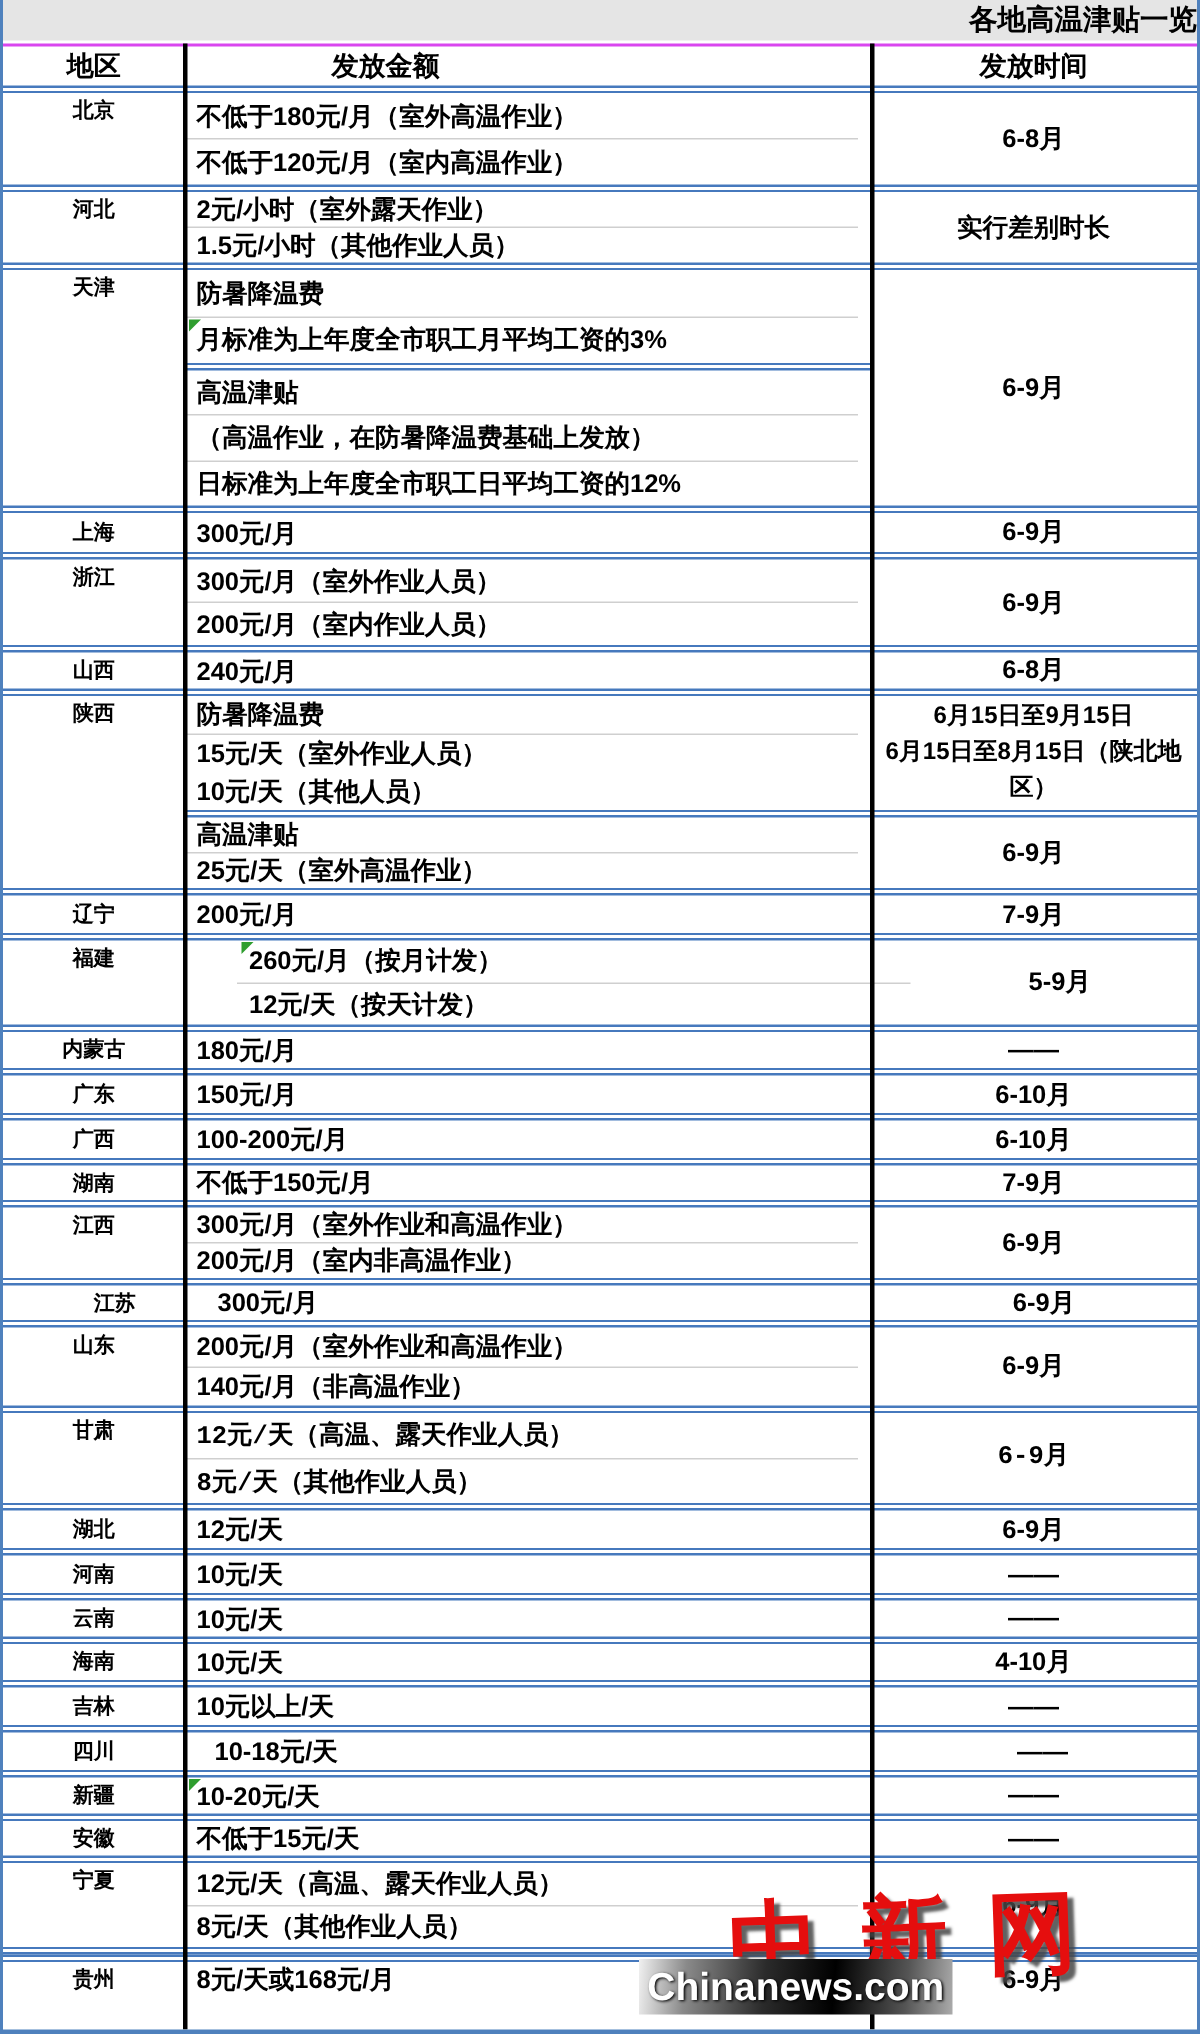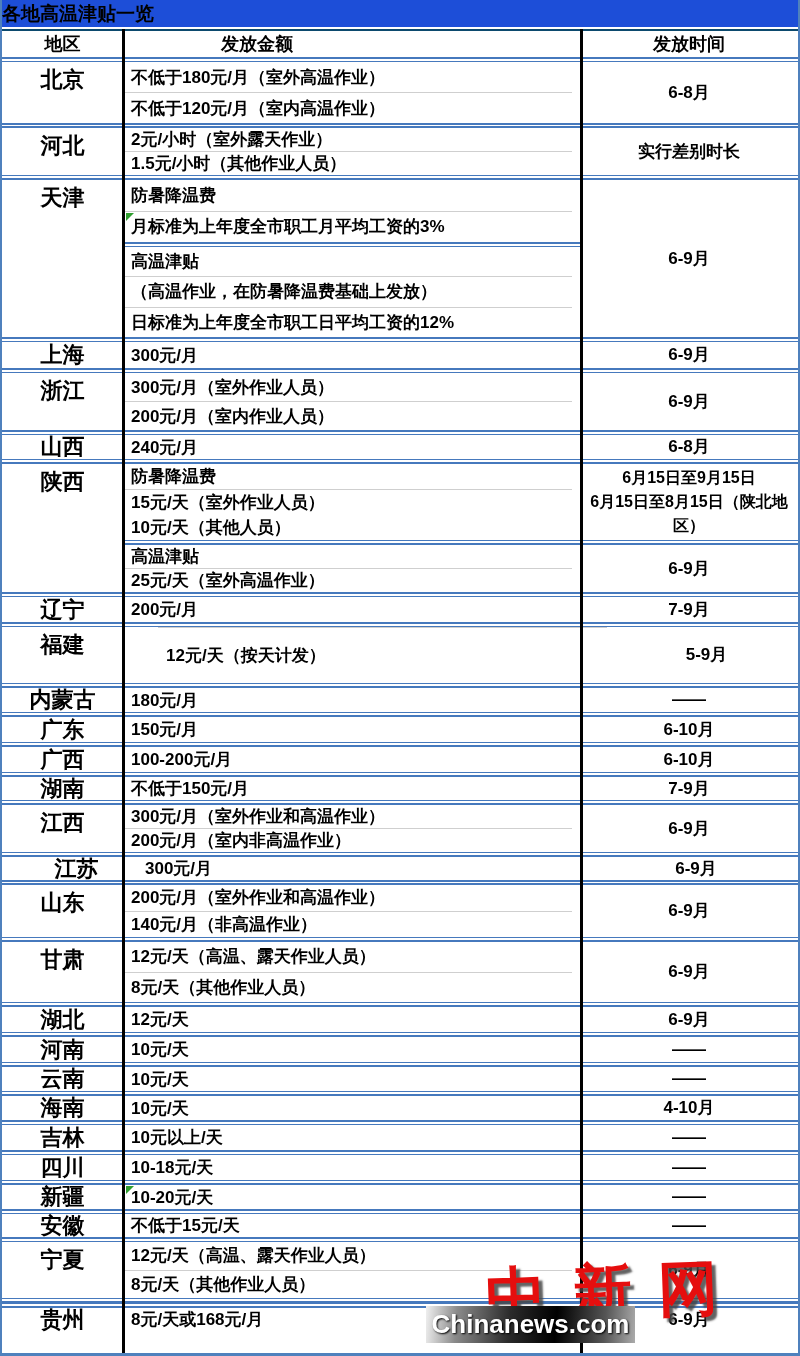--- a/index.html
+++ b/index.html
@@ -15,47 +15,47 @@
     border-left: 2px solid #4f81bd;
     border-right: 2px solid #4f81bd;
     border-bottom: 3px solid #4f81bd;
     overflow: hidden;
     font-weight: bold;
     color: #000;
   }
   .titlebar {
     height: 27px;
     line-height: 27px;
-    background: #1d4ed8;
-    text-align: left;
+    background: #e5e5e5;
+    text-align: right;
     font-size: 19px;
     color: #000;
     margin-bottom: 2px;
   }
   .headerrow {
     height: 28px;
-    border-top: 2px solid #0c4a6e;
+    border-top: 2px solid #d946ef;
     display: flex;
     font-size: 18px;
   }
   .headerrow .hc { display: flex; align-items: center; }
   .hc.region { width: 121px; justify-content: center; }
   .hc.amount { width: 457px; padding-left: 98px; }
   .hc.time { flex: 1; justify-content: center; }
   .sep, .gsep, .fsep {
     height: 5px;
     background: linear-gradient(to bottom, #4679bd 0 1.5px, #ffffff 1.5px 3.5px, #4679bd 3.5px 5px);
   }
   .row { display: flex; }
   .region-cell {
     width: 121px;
     display: flex;
     justify-content: center;
     align-items: center;
-    font-size: 22px;
+    font-size: 14px;
   }
   .region-cell.top { align-items: flex-start; padding-top: 3px; }
   .row-body { flex: 1; }
   .row-body.hor { display: flex; flex-direction: row; }
   .amount-col { width: 457px; display: flex; flex-direction: column; }
   .amount-group { display: flex; flex-direction: column; flex: 1; }
   .group-row { display: flex; }
   .group-row .amount-group { width: 457px; flex: none; }
   .amline {
     flex: 1;
@@ -261,20 +261,21 @@
           </div>
           <div class="time-cell">7-9月</div>
         </div>
       </div>
       <div class="sep"></div>
       <div class="row" style="height: 56px; gap: 35px;">
         <div class="region-cell top">福建</div>
         <div class="row-body hor">
           <div class="amount-col">
             <div class="amount-group">
+              <div class="amline marker">260元/月（按月计发）</div>
               <div class="grayline"></div>
               <div class="amline">12元/天（按天计发）</div>
             </div>
           </div>
           <div class="time-cell">5-9月</div>
         </div>
       </div>
       <div class="sep"></div>
       <div class="row" style="height: 24px;">
         <div class="region-cell">内蒙古</div>
@@ -357,21 +358,21 @@
             <div class="amount-group">
               <div class="amline">200元/月（室外作业和高温作业）</div>
               <div class="grayline"></div>
               <div class="amline">140元/月（非高温作业）</div>
             </div>
           </div>
           <div class="time-cell">6-9月</div>
         </div>
       </div>
       <div class="sep"></div>
-      <div class="row" style="height: 60px;">
+      <div class="row" style="height: 60px; font-family: Liberation Mono, monospace;">
         <div class="region-cell top">甘肃</div>
         <div class="row-body hor">
           <div class="amount-col">
             <div class="amount-group">
               <div class="amline">12元/天（高温、露天作业人员）</div>
               <div class="grayline"></div>
               <div class="amline">8元/天（其他作业人员）</div>
             </div>
           </div>
           <div class="time-cell">6-9月</div>
@@ -431,21 +432,21 @@
         <div class="row-body hor">
           <div class="amount-col">
             <div class="amount-group">
               <div class="amline">10元以上/天</div>
             </div>
           </div>
           <div class="time-cell">——</div>
         </div>
       </div>
       <div class="sep"></div>
-      <div class="row" style="height: 25px;">
+      <div class="row" style="height: 25px; gap: 12px;">
         <div class="region-cell">四川</div>
         <div class="row-body hor">
           <div class="amount-col">
             <div class="amount-group">
               <div class="amline">10-18元/天</div>
             </div>
           </div>
           <div class="time-cell">——</div>
         </div>
       </div>

